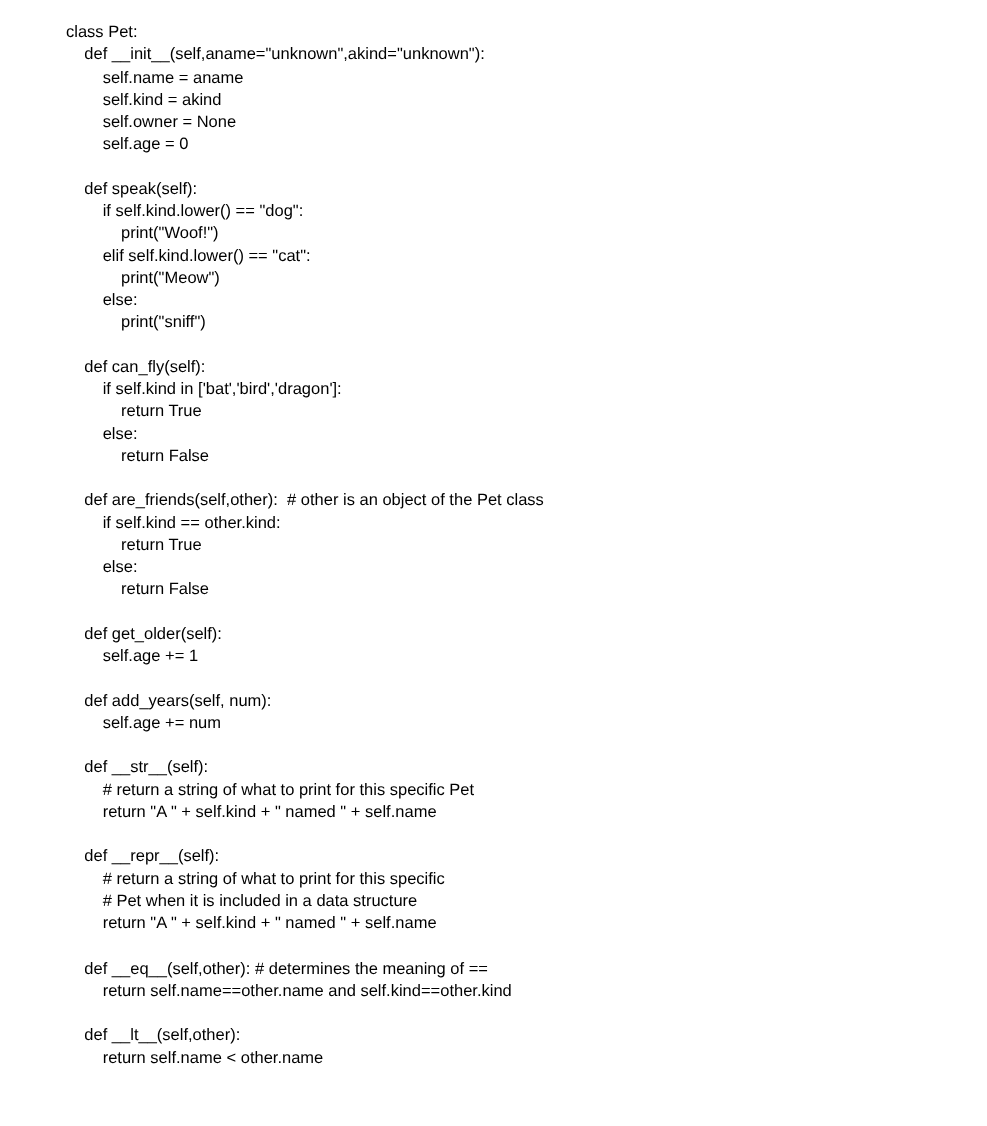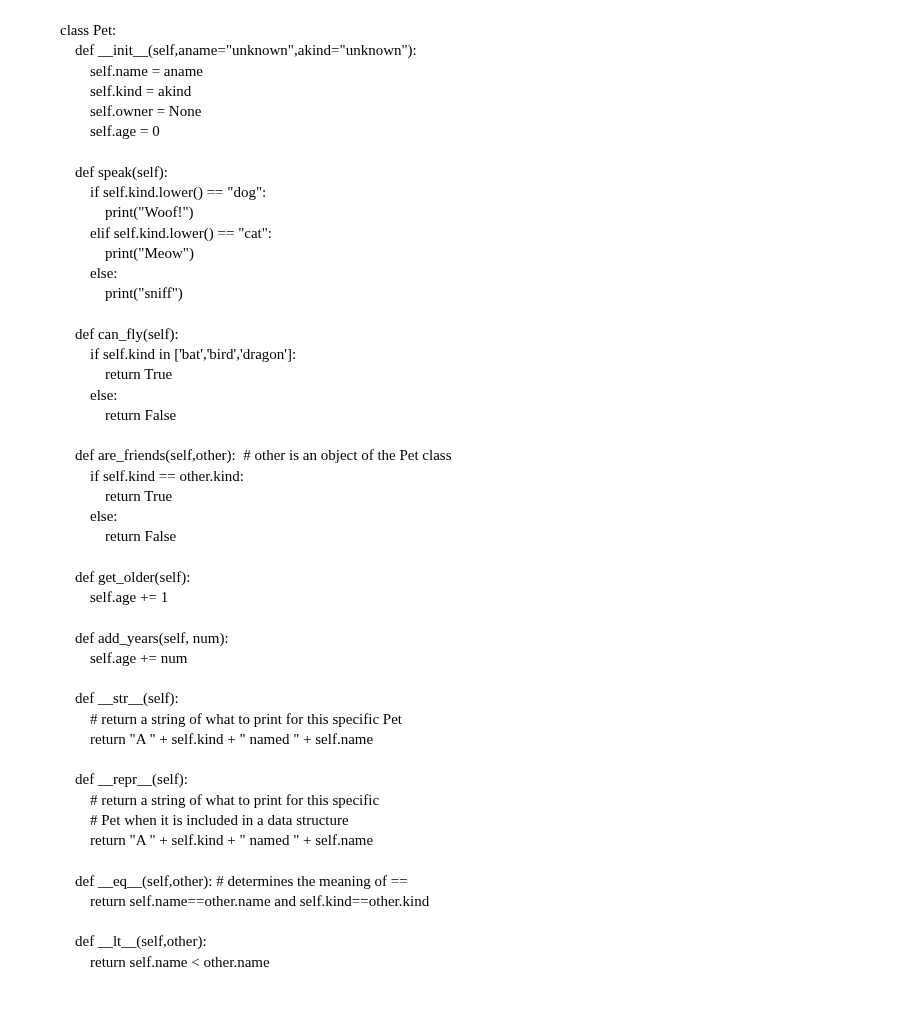--- a/index.html
+++ b/index.html
@@ -8,21 +8,21 @@
     background: #ffffff;
     font-family: "Courier New", Courier, monospace;
     font-size: 15px;
     line-height: 1.35;
     color: #000000;
   }
   pre.code {
     margin: 0;
     padding: 20px 0 20px 60px;
     white-space: pre;
-    font-family: Liberation Serif, serif;
+    font-family: Liberation Sans, sans-serif;
   }
 </style>
 </head>
 <body>
 
 <pre class="code">class Pet:
     def __init__(self,aname="unknown",akind="unknown"):
         self.name = aname
         self.kind = akind
         self.owner = None

